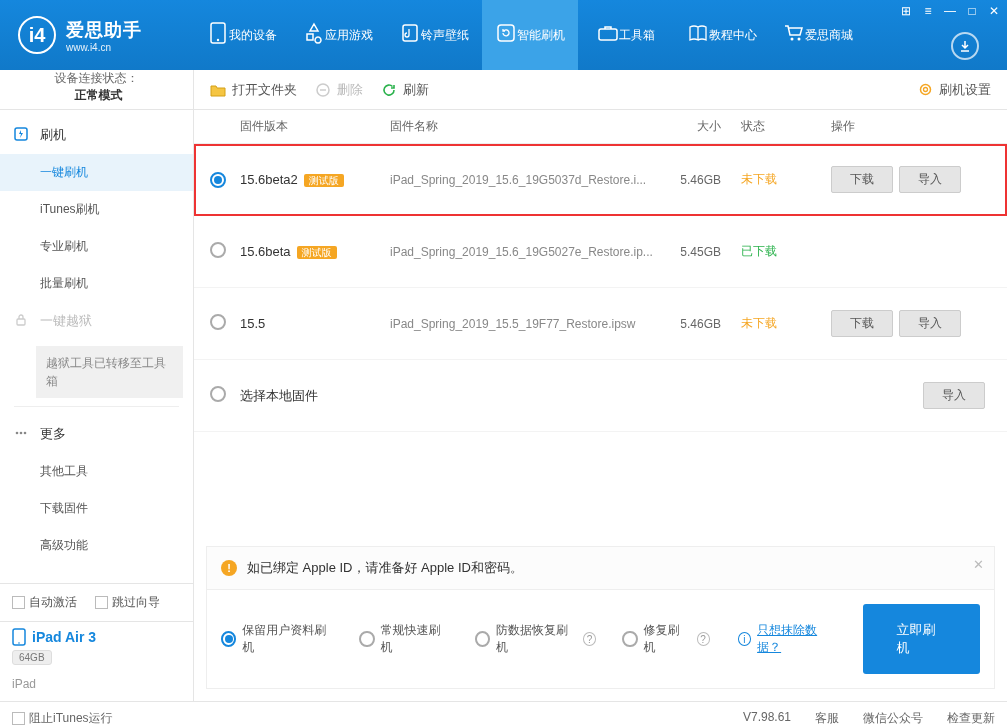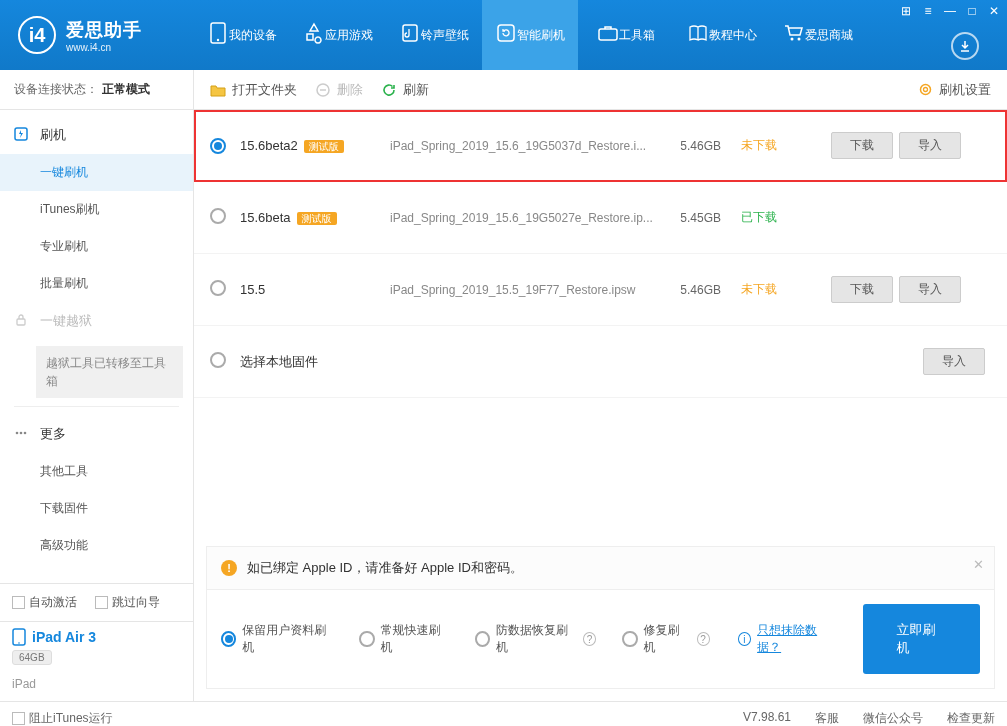--- a/index.html
+++ b/index.html
@@ -17,21 +17,21 @@
 .nav-item.active { background: #3ba3e8; }
 .nav-icon { width: 22px; height: 22px; margin-bottom: 4px; display: flex; align-items: center; justify-content: center; }
 .nav-label { font-size: 12px; }
 
 .win-ctrls { position: absolute; right: 6px; top: 4px; display: flex; gap: 8px; }
 .win-ctrls span { color: #fff; font-size: 12px; cursor: pointer; width: 14px; text-align: center; }
 .dl-circle { position: absolute; right: 28px; top: 32px; width: 28px; height: 28px; border: 2px solid rgba(255,255,255,.7); border-radius: 50%; display: flex; align-items: center; justify-content: center; color: #fff; cursor: pointer; }
 
 .body-row { display: flex; height: 631px; }
 .sidebar { width: 194px; border-right: 1px solid #e5e5e5; display: flex; flex-direction: column; }
-.conn-status { height: 40px; border-bottom: 1px solid #e5e5e5; display: flex; align-items: center; padding: 0 14px; font-size: 12px; color: #666; }
+.conn-status { height: 40px; border-bottom: 1px solid #e5e5e5; display: flex; align-items: center; padding: 0 14px; font-size: 12px; color: #666; flex-direction: column; }
 .conn-status b { color: #333; margin-left: 4px; }
 
 .side-list { flex: 1; overflow: auto; padding-top: 6px; }
 .side-group { display: flex; align-items: center; padding: 10px 14px; color: #333; cursor: pointer; }
 .side-group .gicon { width: 16px; height: 16px; margin-right: 10px; }
 .side-sub { padding: 10px 14px 10px 40px; color: #555; cursor: pointer; font-size: 12px; }
 .side-sub.active { background: #e8f3fb; color: #1587dd; }
 .side-note { margin: 6px 10px 6px 36px; background: #f0f0f0; color: #888; padding: 8px 10px; font-size: 12px; line-height: 1.5; }
 .side-sep { height: 1px; background: #eee; margin: 8px 14px; }
 
@@ -265,20 +265,28 @@
           <span class="tb-icon">
             <svg width="15" height="15" viewBox="0 0 15 15">
               <circle cx="7.5" cy="7.5" r="5" fill="none" stroke="#f5a623" stroke-width="1.5"></circle>
               <circle cx="7.5" cy="7.5" r="2" fill="none" stroke="#f5a623" stroke-width="1.3"></circle>
             </svg>
           </span>
           <span>刷机设置</span>
         </div>
     </div>
 
+    <div class="col-head">
+      <div class="c-radio"></div>
+      <div class="c-ver">固件版本</div>
+      <div class="c-name">固件名称</div>
+      <div class="c-size">大小</div>
+      <div class="c-status">状态</div>
+      <div class="c-ops">操作</div>
+    </div>
 
     <div id="fw-rows">
         <div class="fw-row hl">
           <div class="c-radio"><span class="radio sel"></span></div>
           <div class="c-ver"><span class="ver-txt">15.6beta2</span><span class="beta-tag">测试版</span></div>
           <div class="c-name fname">iPad_Spring_2019_15.6_19G5037d_Restore.i...</div>
           <div class="c-size size">5.46GB</div>
           <div class="c-status st-orange">未下载</div>
           <div class="c-ops"><span class="op-btn">下载</span><span class="op-btn">导入</span></div>
         </div>

